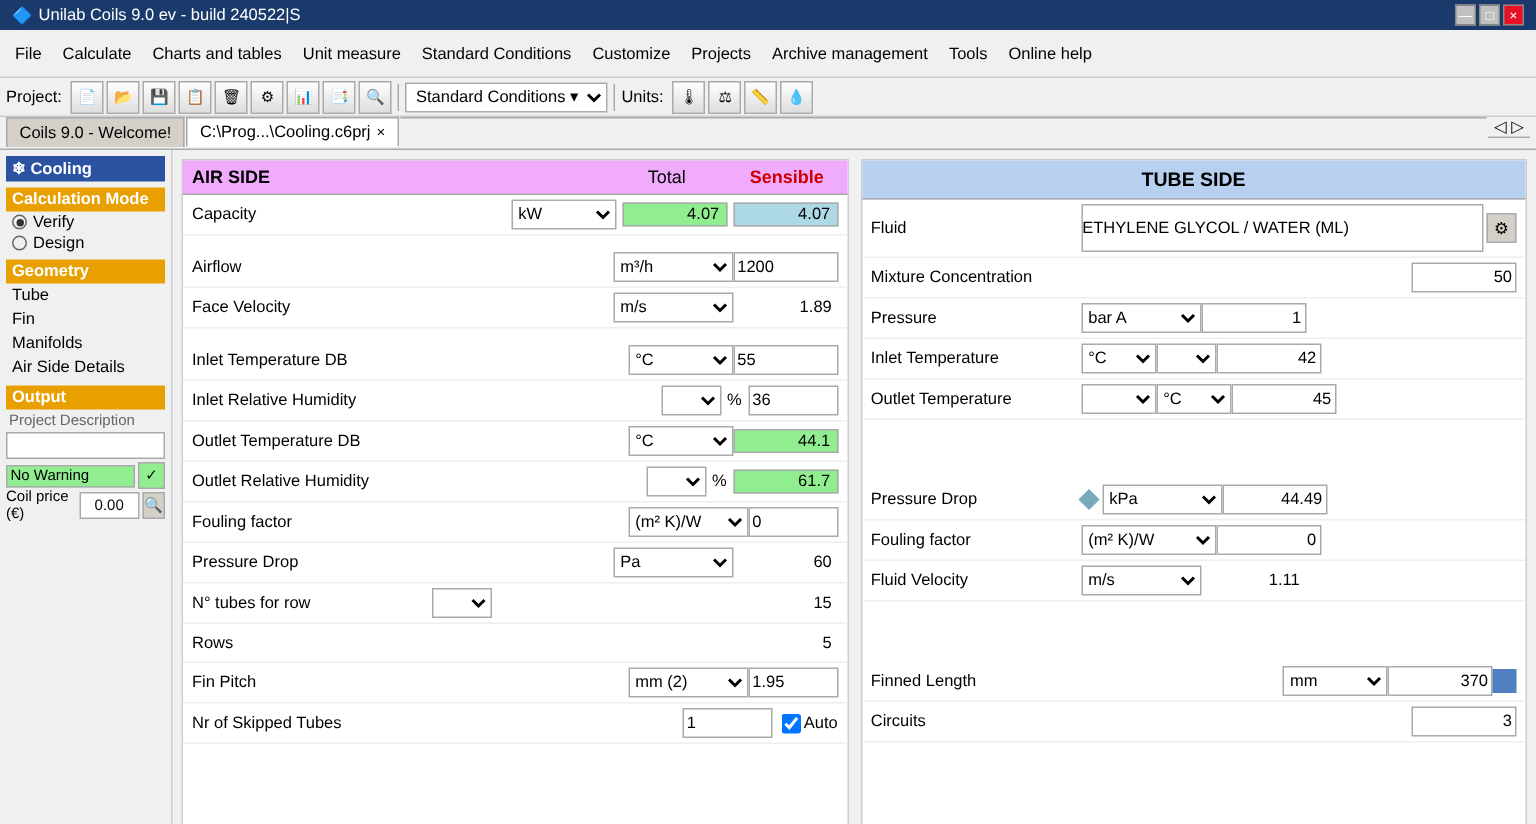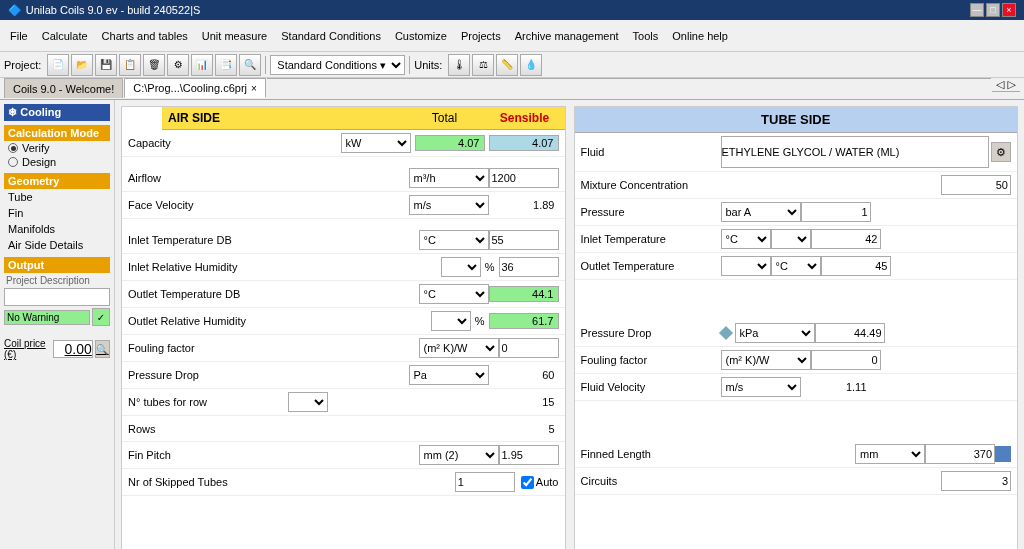--- a/index.html
+++ b/index.html
@@ -38,34 +38,34 @@
     .sidebar-mode { display: flex; align-items: center; gap: 4px; padding: 1px 4px; font-size: 11px; }
     .radio-btn { width: 10px; height: 10px; border: 1px solid #666; border-radius: 50%; display: flex; align-items: center; justify-content: center; }
     .radio-btn.selected::after { content: ''; width: 5px; height: 5px; background: #333; border-radius: 50%; display: block; }
     .output-box { border: 1px solid #aaa; margin: 2px; padding: 2px; background: white; }
     .output-row { display: flex; align-items: center; gap: 2px; margin-bottom: 2px; }
     .output-select { font-size: 10px; border: 1px solid #aaa; height: 18px; width: 40px; }
     .output-value { font-size: 10px; flex: 1; text-align: right; }
     .warning-row { display: flex; align-items: center; gap: 2px; margin-top: 2px; }
     .warning-label { flex: 1; background: #90ee90; border: 1px solid #aaa; padding: 1px 2px; font-size: 10px; }
     .check-btn { width: 18px; height: 18px; background: #90ee90; border: 1px solid #aaa; display: flex; align-items: center; justify-content: center; font-size: 10px; }
-    .coil-price-row { display: flex; align-items: center; gap: 2px; margin-top: 12px; font-size: 10px; text-decoration: underline; }
-    .price-input { width: 40px; height: 18px; border: 1px solid #aaa; font-size: 14px; text-align: right; }
+    .coil-price-row { display: flex; align-items: center; gap: 2px; margin-top: 0; font-size: 10px; }
+    .price-input { width: 40px; height: 18px; border: 1px solid #aaa; font-size: 10px; text-align: center; }
 
     
     .content-area { flex: 1; padding: 6px; display: flex; flex-direction: column; gap: 0; overflow: hidden; }
 
     
     .two-col { display: flex; gap: 8px; flex: 1; }
     .air-side { flex: 1; background: white; border: 1px solid #ccc; }
     .tube-side { flex: 1; background: white; border: 1px solid #ccc; }
     .section-header-blue { background: #b8d0f0; text-align: center; font-weight: bold; font-size: 13px; padding: 5px; border-bottom: 1px solid #aaa; }
 
     
-    .air-header { display: flex; border-bottom: 1px solid #aaa; background: #fde047; margin-left: 40px; }
+    .air-header { display: flex; border-bottom: 1px solid #aaa; background: #f0abfc; }
     .air-header-label { flex: 1; font-weight: bold; font-size: 12px; padding: 4px 6px; }
     .air-header-total { width: 80px; text-align: center; font-weight: normal; font-size: 12px; padding: 4px; }
     .air-header-sensible { width: 80px; text-align: center; font-weight: bold; font-size: 12px; padding: 4px; color: #c00; }
 
     
     .form-row { display: flex; align-items: center; padding: 3px 6px; border-bottom: 1px solid #eee; min-height: 26px; }
     .form-label { flex: 1; font-size: 11px; }
     .form-select-sm { height: 20px; font-size: 11px; border: 1px solid #aaa; background: white; width: 70px; }
     .form-input { height: 20px; font-size: 11px; border: 1px solid #aaa; background: white; text-align: left; padding: 0 2px; }
     .form-input-w60 { width: 60px; }

